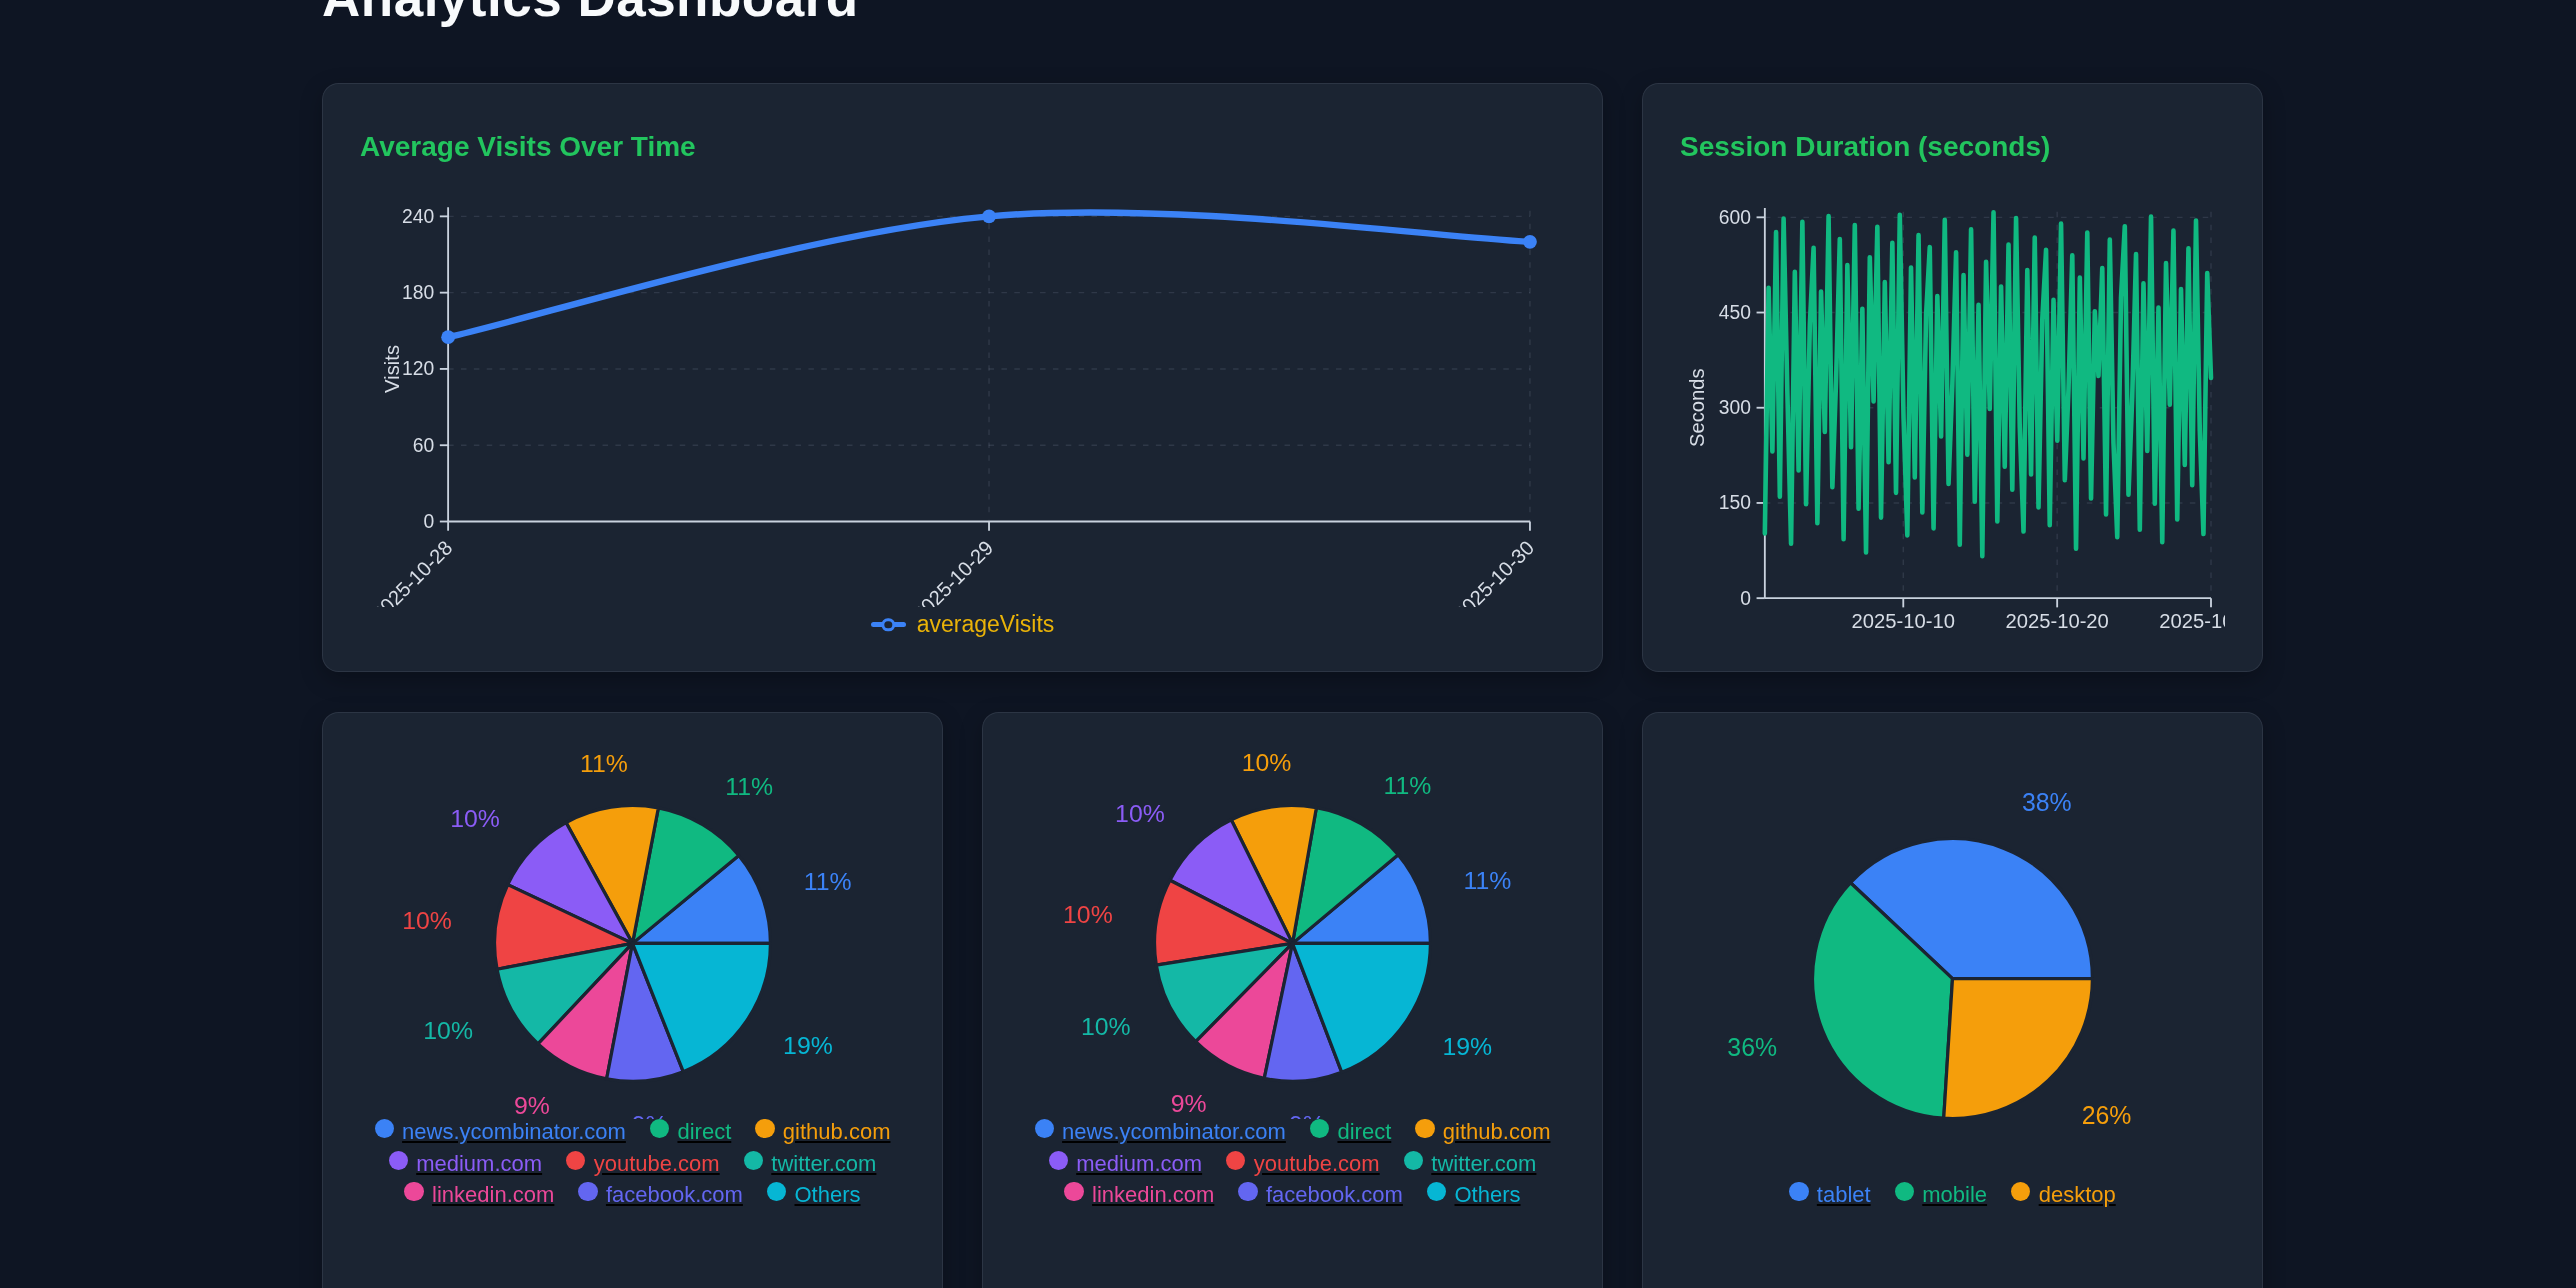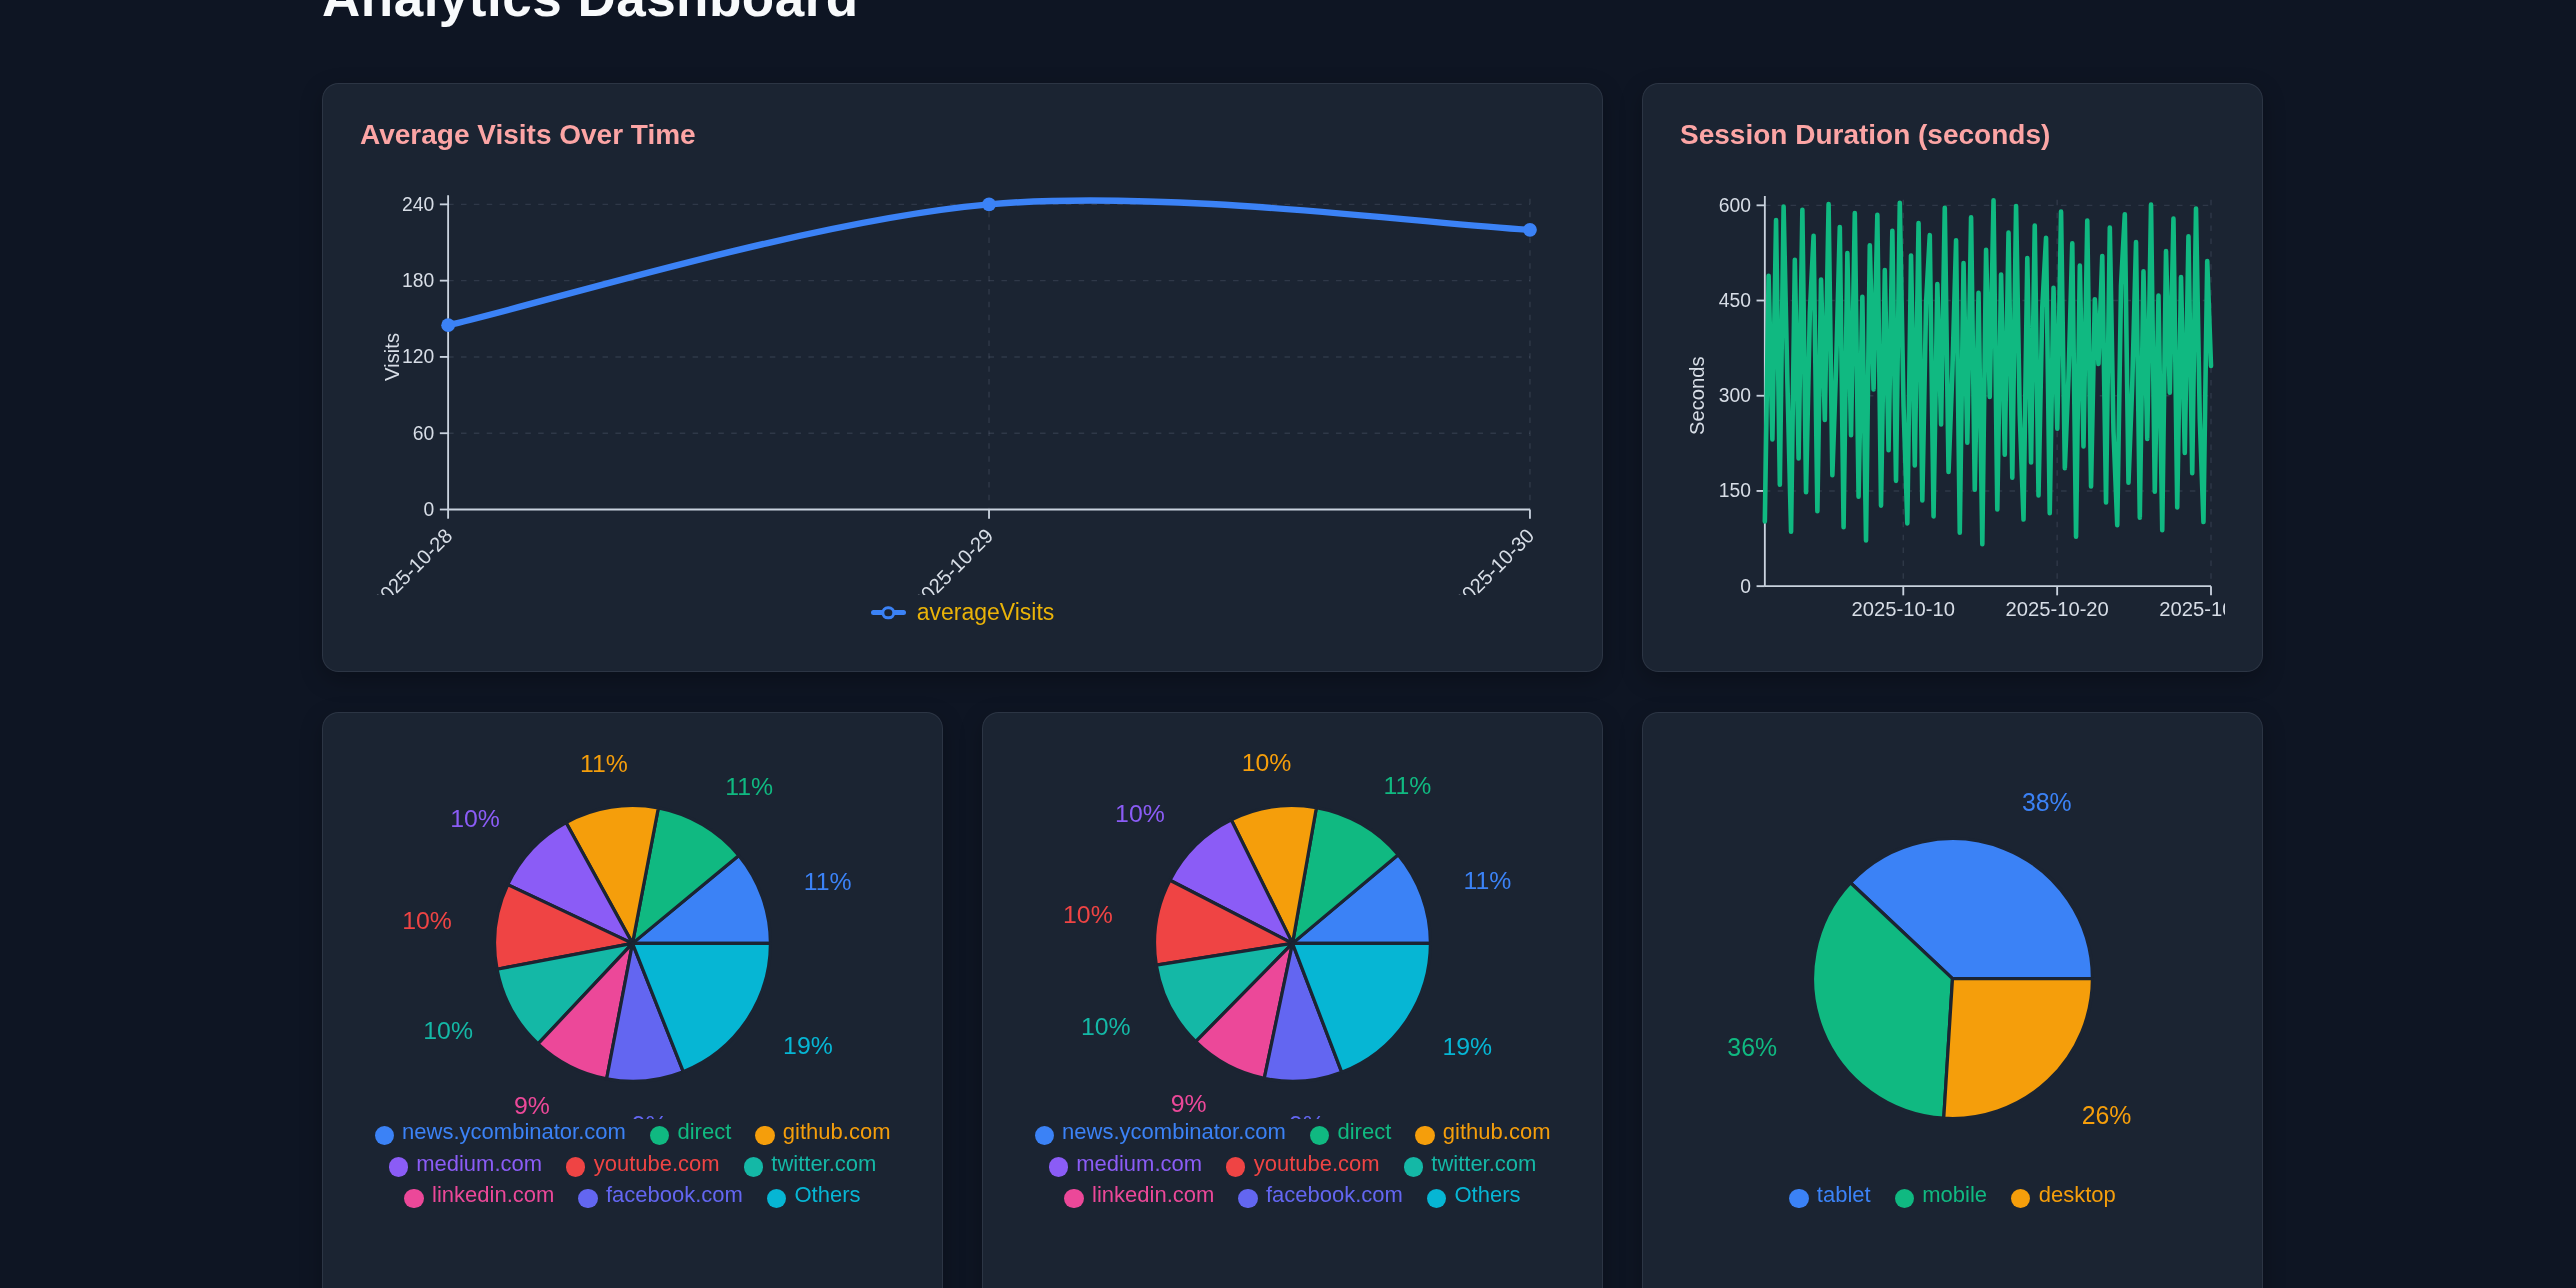--- a/index.html
+++ b/index.html
@@ -29,22 +29,22 @@
     border: 0.9px solid rgba(148,163,184,0.14);
     border-radius: 16.6px;
     padding: 29px 37px;
     box-sizing: border-box;
     box-shadow: 0 7.4px 22px rgba(0,0,0,0.25);
   }
   .card.wide { grid-column: span 2; }
   .card.row1 { height: 589px; }
   .card.row2 { height: 650px; }
   .card-title {
-    margin: 4px 0 11px 0; font-size: 28px; font-weight: bold;
-    color: #fca5a5; line-height: 35px;
+    margin: 16px 0 11px 0; font-size: 28px; font-weight: bold;
+    color: #22c55e; line-height: 35px;
   }
   .chart { position: relative; }
   svg { display: block; font-family: inherit; }
 
   .line-legend {
     display: flex; justify-content: center; align-items: center;
     margin-top: 3.7px; height: 28px; gap: 11px;
   }
   .line-legend .icon {
     position: relative; width: 35px; height: 13px; flex: 0 0 auto;
@@ -56,21 +56,21 @@
     position: absolute; left: 50%; top: 50%; transform: translate(-50%,-50%);
     width: 7.4px; height: 7.4px; border-radius: 50%;
     border: 3.7px solid; background: #1b2432;
   }
   .line-legend .label { font-size: 23px; }
 
   .pie-legend {
     display: flex; flex-wrap: wrap; justify-content: center; align-items: flex-start;
     column-gap: 24px; row-gap: 5.5px; margin-top: 0;
   }
-  .pie-legend-item { display: flex; align-items: flex-end; height: 26px; gap: 8.3px; }
+  .pie-legend-item { display: flex; align-items: flex-start; height: 26px; gap: 8.3px; text-decoration: underline; }
   .pie-legend-item .dot { width: 19.3px; height: 19.3px; border-radius: 50%; flex: 0 0 auto; }
   .pie-legend-item .label { font-size: 22px; line-height: 26px; }
 </style>
 </head>
 <body>
 
 <div class="container">
   <div class="page-header">
     <h1 class="page-title">Analytics Dashboard</h1>
   </div>

